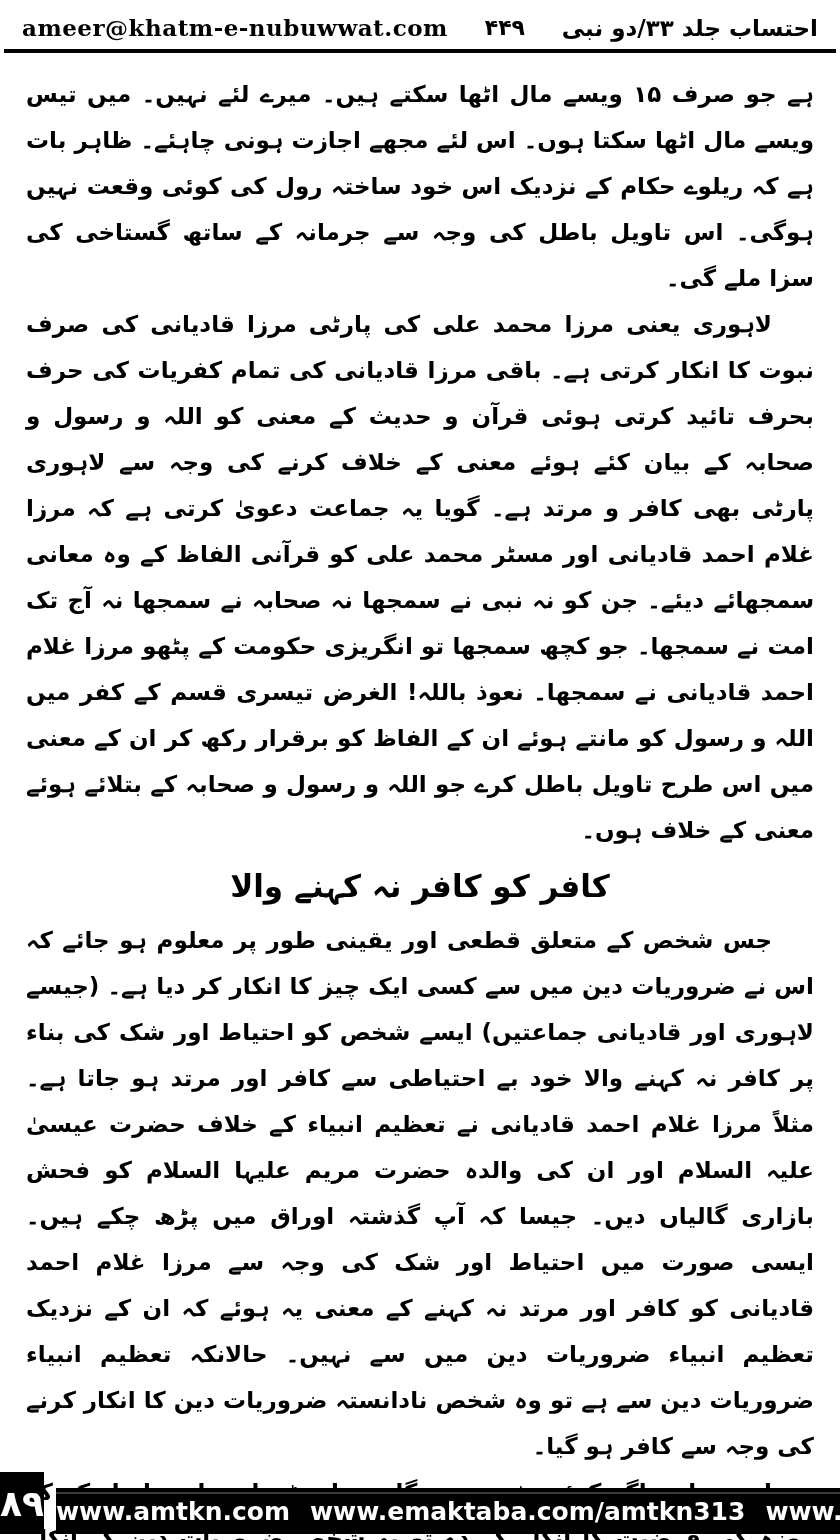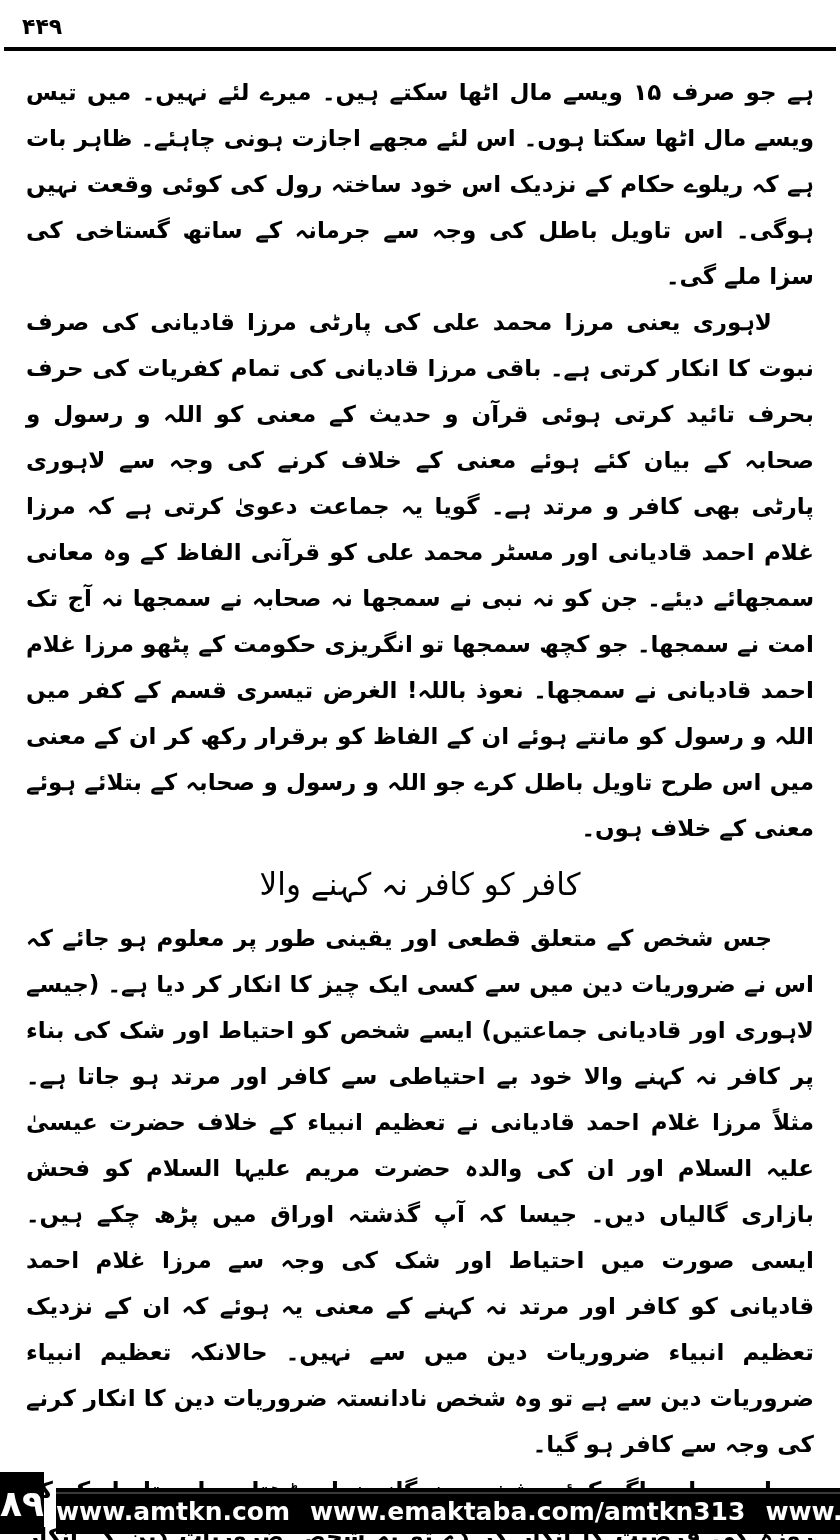--- a/index.html
+++ b/index.html
@@ -55,21 +55,21 @@
     font-size: 23px;
     font-weight: 600;
     line-height: 46px;
     text-align: justify;
   }
   .para { text-indent: 42px; }
   .para.no-indent { text-indent: 0; }
   .section-heading {
     text-align: center;
     font-size: 31px;
-    font-weight: normal;
+    font-weight: bold;
     line-height: 54px;
     margin: 6px 0 4px 0;
   }
 
   
   .footer {
     direction: ltr;
     position: absolute;
     left: 0;
     right: 0;
@@ -104,21 +104,23 @@
     font-weight: bold;
     box-shadow: inset 0 4px 0 #000, inset 0 6px 0 #3a3a3a;
   }
 </style>
 </head>
 <body>
 
 <div class="page">
 
   <header class="header">
+    <span class="email">ameer@khatm-e-nubuwwat.com</span>
     <span class="top-page-num">۴۴۹</span>
+    <span class="book-title">احتساب جلد ۳۳/دو نبی</span>
   </header>
 
   <div class="rule"></div>
 
   <main class="body">
     <p class="para no-indent">ہے جو صرف ۱۵ ویسے مال اٹھا سکتے ہیں۔ میرے لئے نہیں۔ میں تیس ویسے مال اٹھا سکتا ہوں۔ اس لئے مجھے اجازت ہونی چاہئے۔ ظاہر بات ہے کہ ریلوے حکام کے نزدیک اس خود ساختہ رول کی کوئی وقعت نہیں ہوگی۔ اس تاویل باطل کی وجہ سے جرمانہ کے ساتھ گستاخی کی سزا ملے گی۔</p>
     <p class="para">لاہوری یعنی مرزا محمد علی کی پارٹی مرزا قادیانی کی صرف نبوت کا انکار کرتی ہے۔ باقی مرزا قادیانی کی تمام کفریات کی حرف بحرف تائید کرتی ہوئی قرآن و حدیث کے معنی کو اللہ و رسول و صحابہ کے بیان کئے ہوئے معنی کے خلاف کرنے کی وجہ سے لاہوری پارٹی بھی کافر و مرتد ہے۔ گویا یہ جماعت دعویٰ کرتی ہے کہ مرزا غلام احمد قادیانی اور مسٹر محمد علی کو قرآنی الفاظ کے وہ معانی سمجھائے دیئے۔ جن کو نہ نبی نے سمجھا نہ صحابہ نے سمجھا نہ آج تک امت نے سمجھا۔ جو کچھ سمجھا تو انگریزی حکومت کے پٹھو مرزا غلام احمد قادیانی نے سمجھا۔ نعوذ باللہ! الغرض تیسری قسم کے کفر میں اللہ و رسول کو مانتے ہوئے ان کے الفاظ کو برقرار رکھ کر ان کے معنی میں اس طرح تاویل باطل کرے جو اللہ و رسول و صحابہ کے بتلائے ہوئے معنی کے خلاف ہوں۔</p>
 
     <h2 class="section-heading">کافر کو کافر نہ کہنے والا</h2>
 

